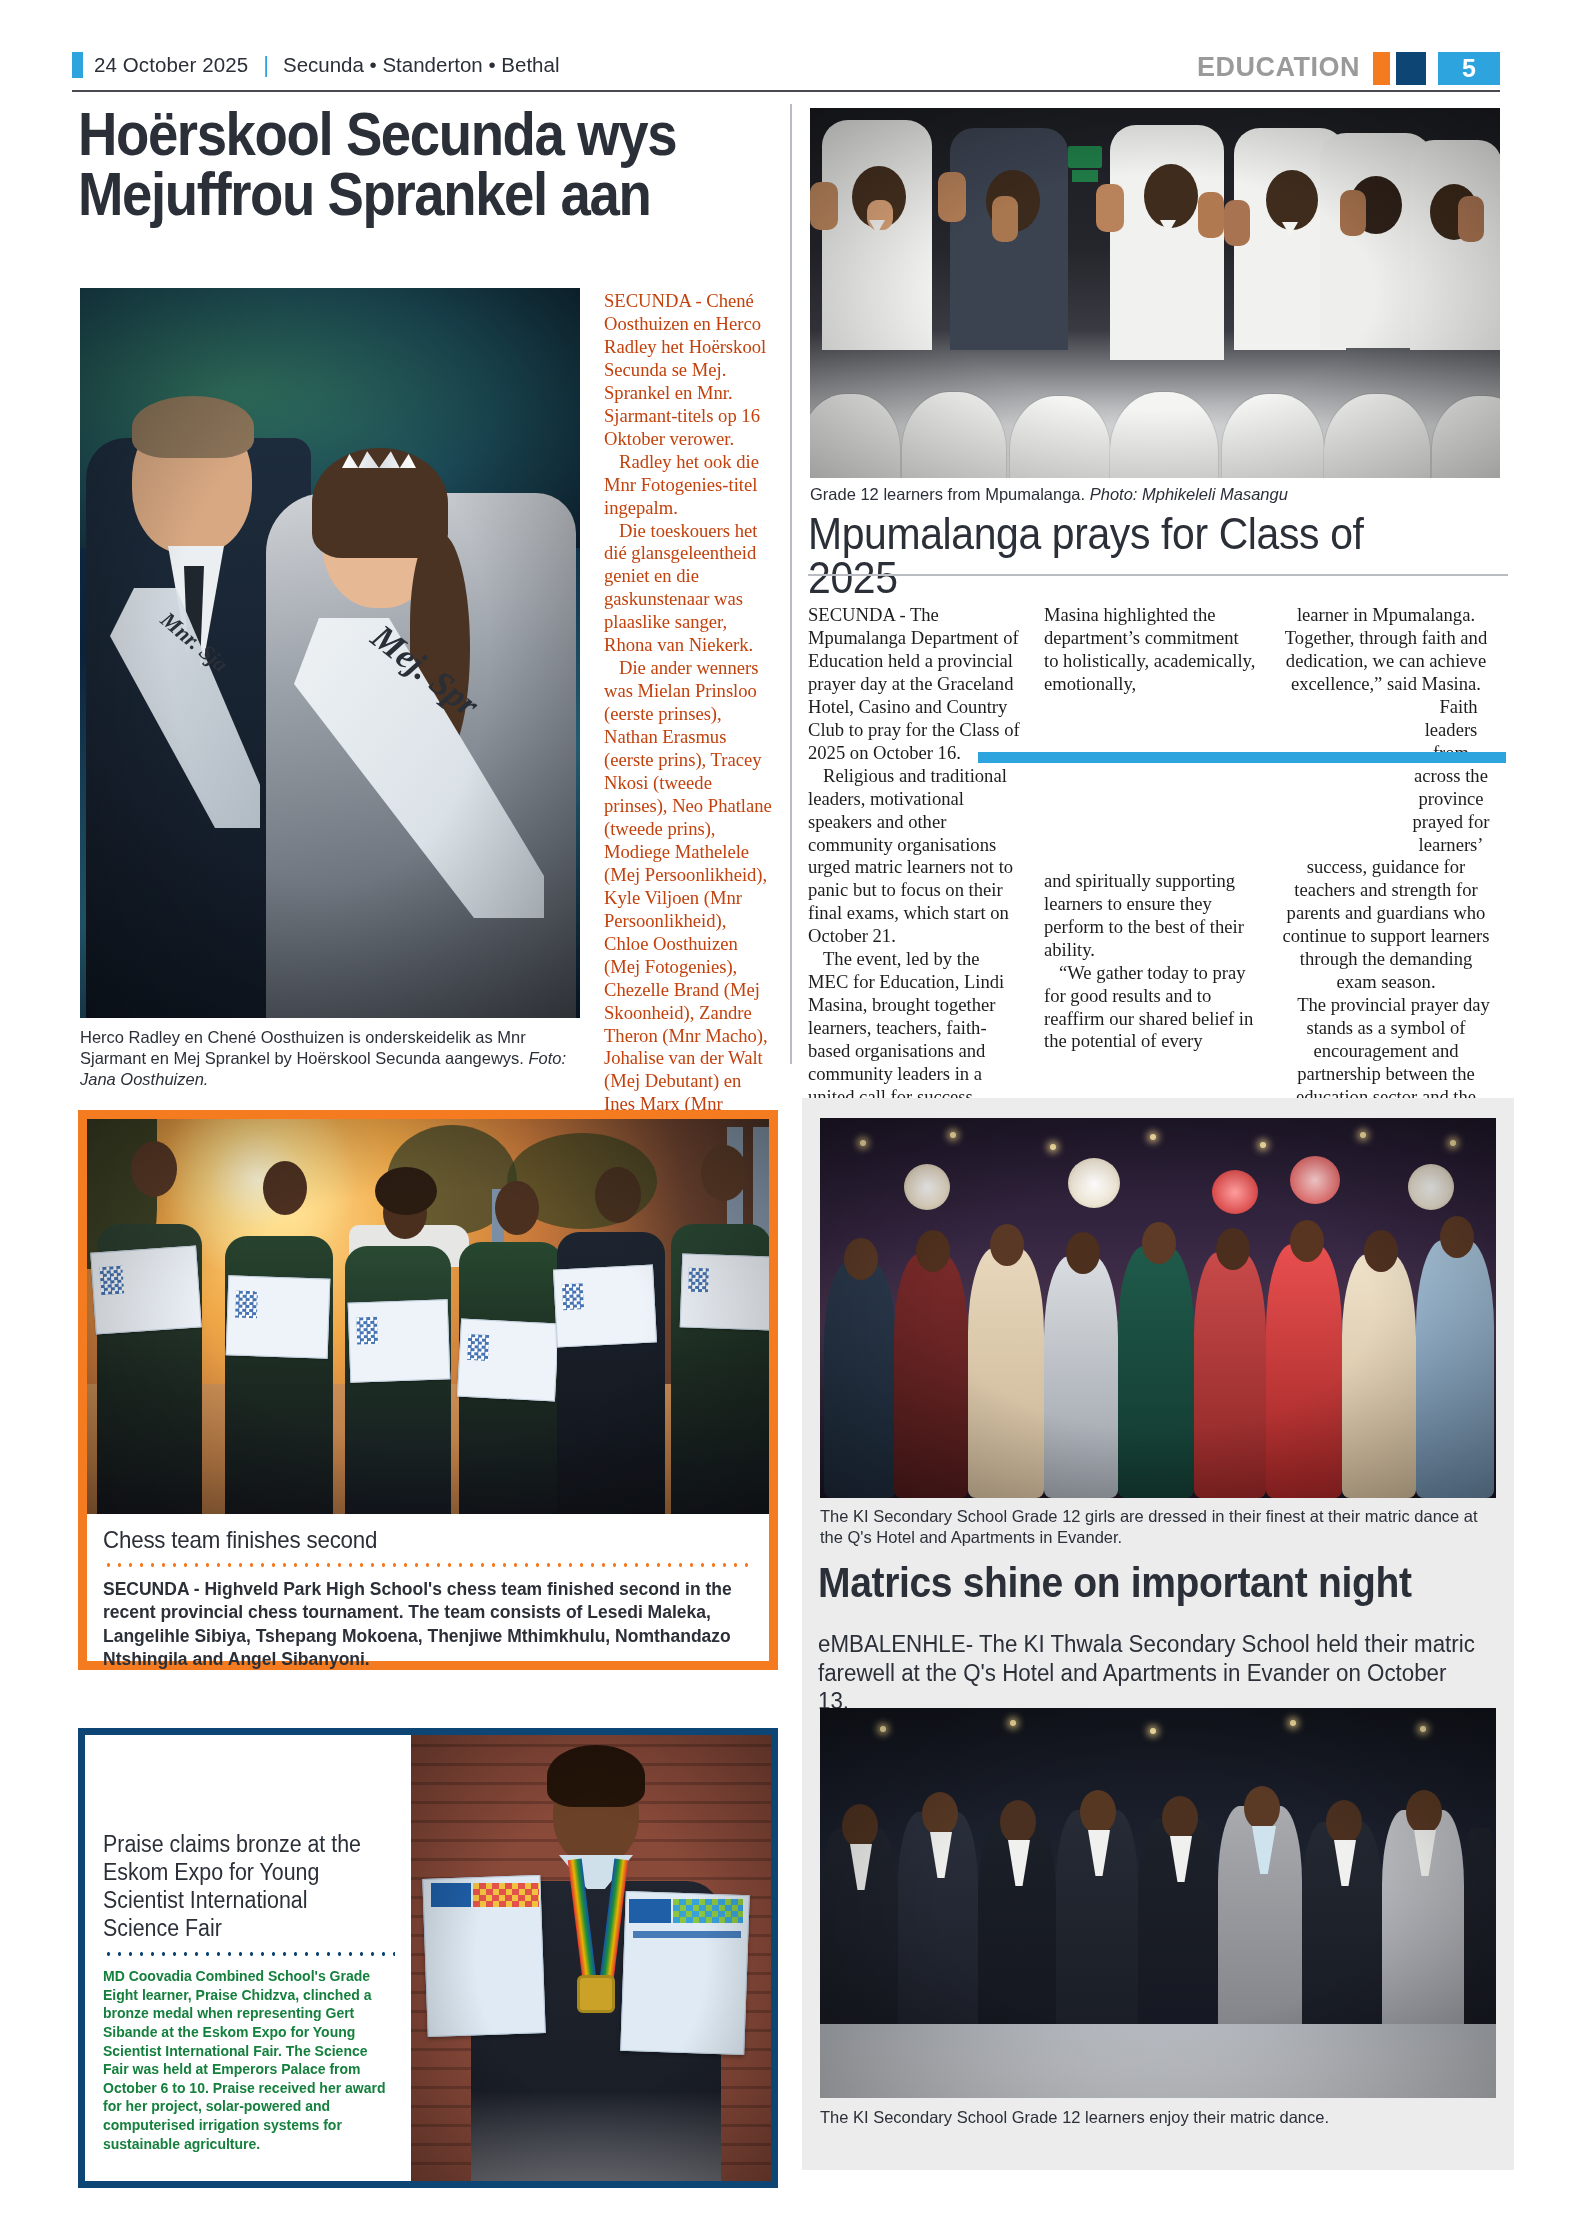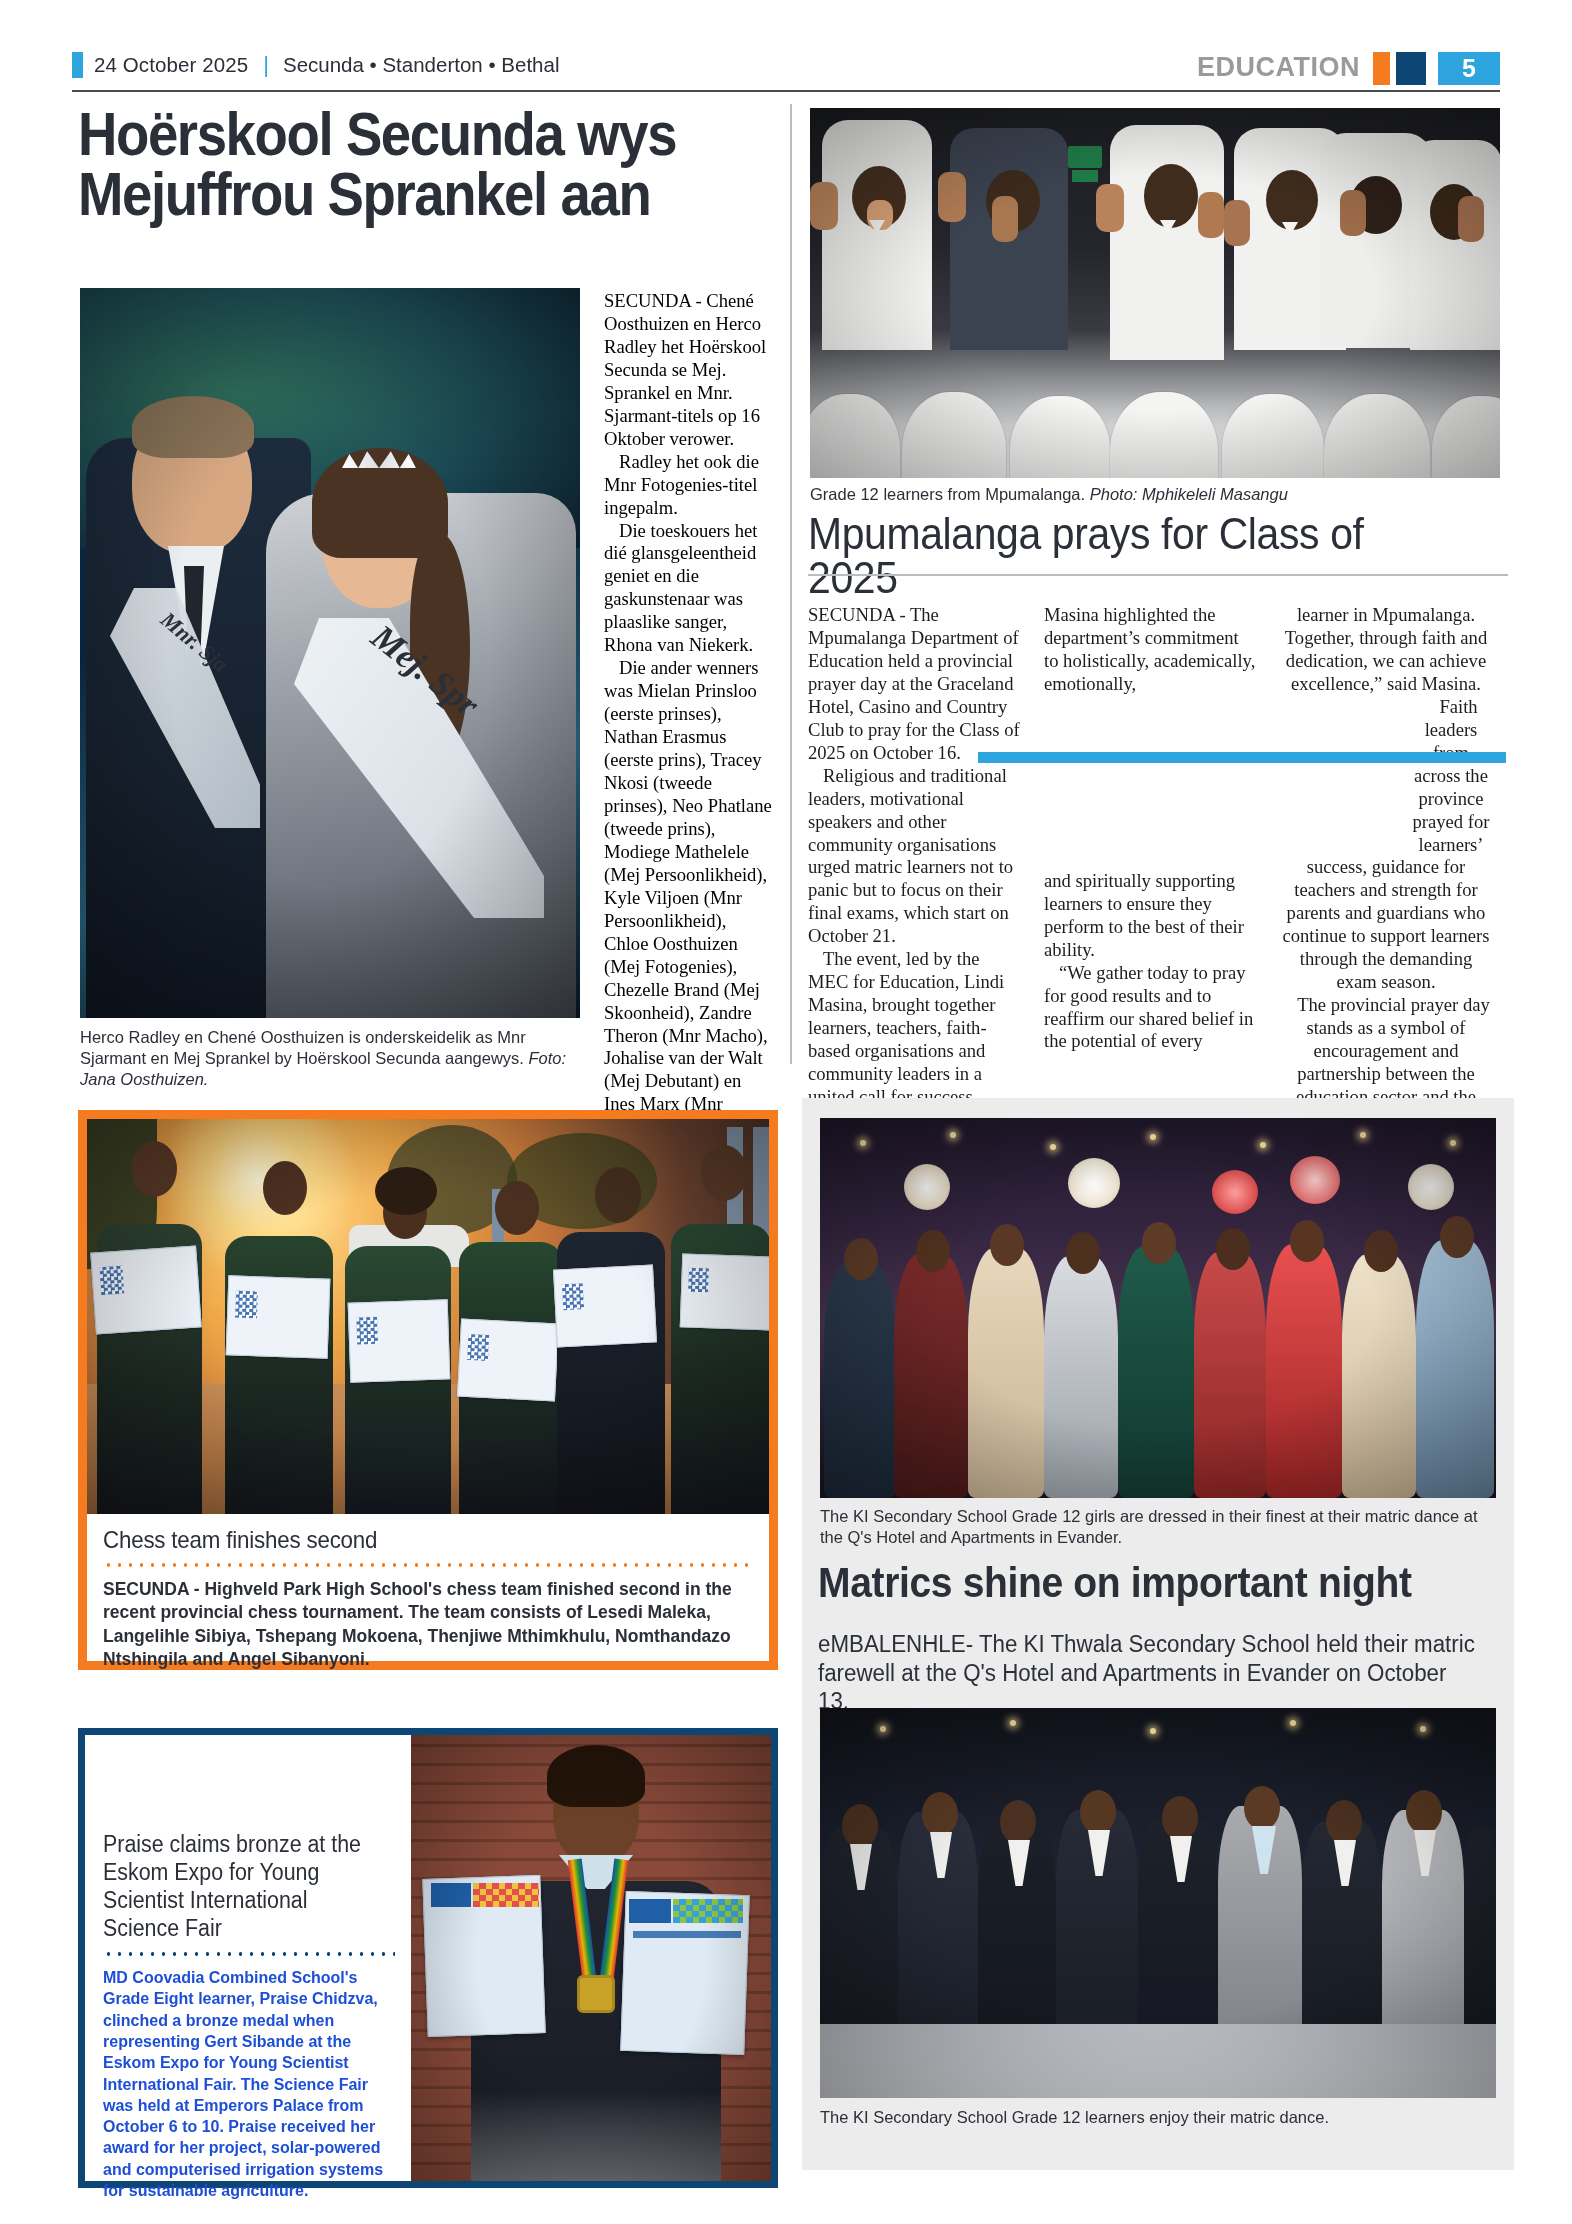--- a/index.html
+++ b/index.html
@@ -120,21 +120,21 @@
   }
   .lead-caption .ital { font-style: italic; }
 
   .lead-body {
     position: absolute;
     left: 604px; top: 290px;
     width: 170px;
     font-family: "Liberation Serif", serif;
     font-size: 18.6px;
     line-height: 1.235;
-    color: #000000;
+    color: #c2410c;
     text-align: left;
   }
   .lead-body p { margin: 0; }
   .lead-body p + p { text-indent: 15px; }
 
   .vrule-left {
     position: absolute;
     left: 790px; top: 104px;
     width: 2px; height: 960px;
     background: #b9bcc2;
@@ -289,24 +289,24 @@
     padding: 95px 16px 14px 18px;
   }
   .expo-head {
     font-size: 23px;
     line-height: 1.22;
     color: #2b2f38;
     transform: scaleX(0.93);
     transform-origin: left top;
   }
   .expo-text {
-    font-size: 16px;
+    font-size: 14px;
     font-weight: bold;
     line-height: 1.33;
-    color: #1d4ed8;
+    color: #15803d;
   }
 
   
   .grey-panel {
     position: absolute;
     left: 802px; top: 1098px;
     width: 712px; height: 1072px;
     background: #ececec;
   }
   .dance-photo {

